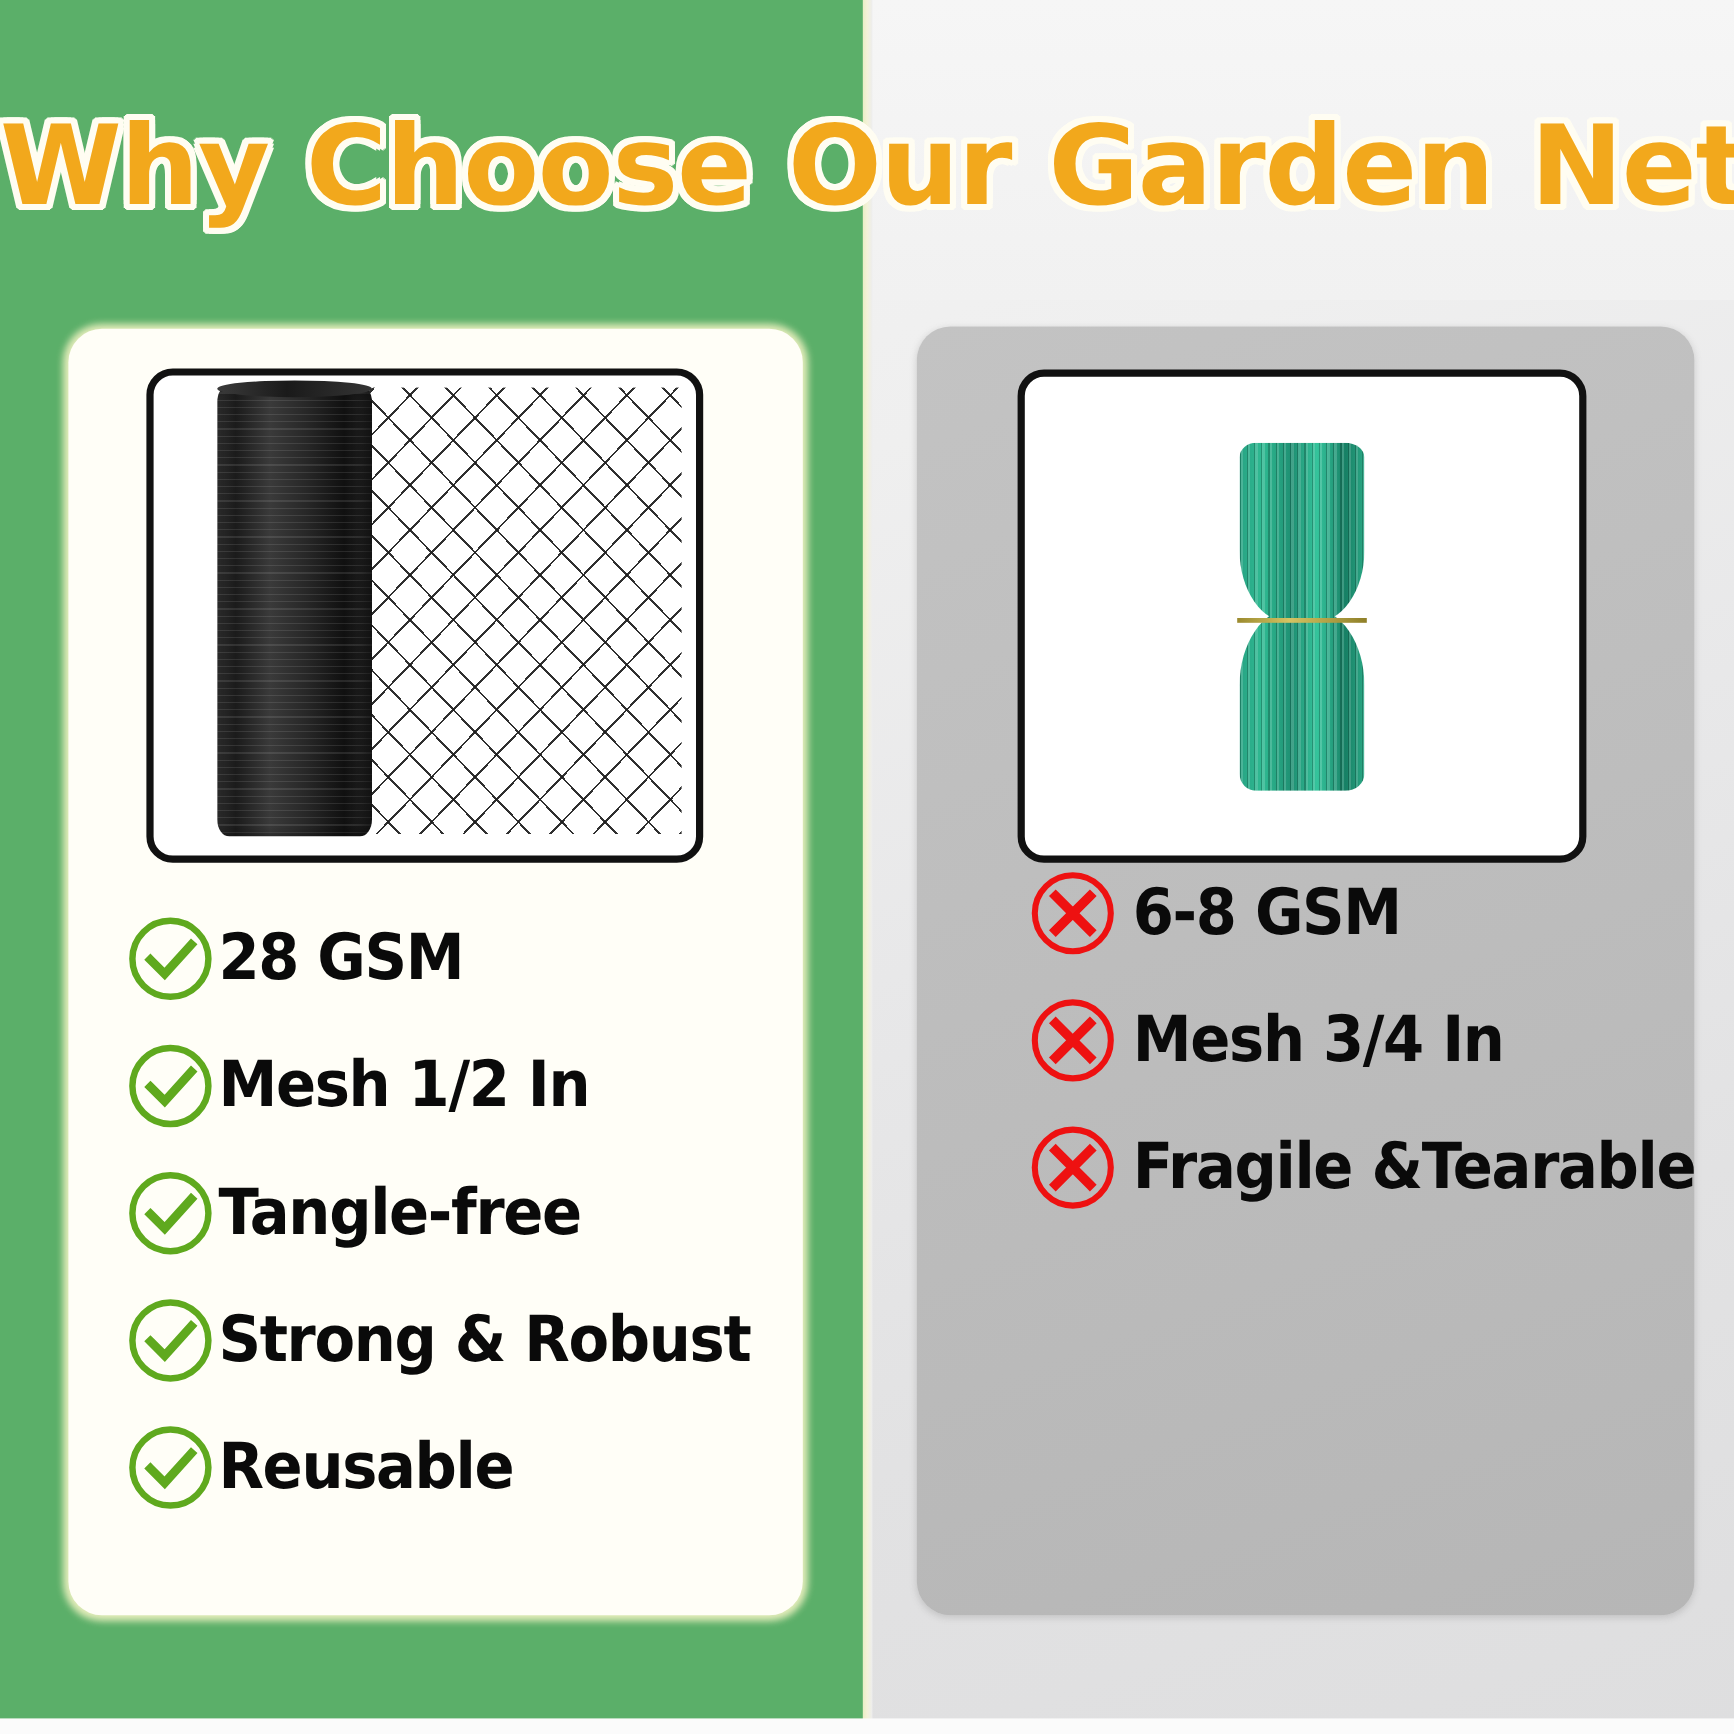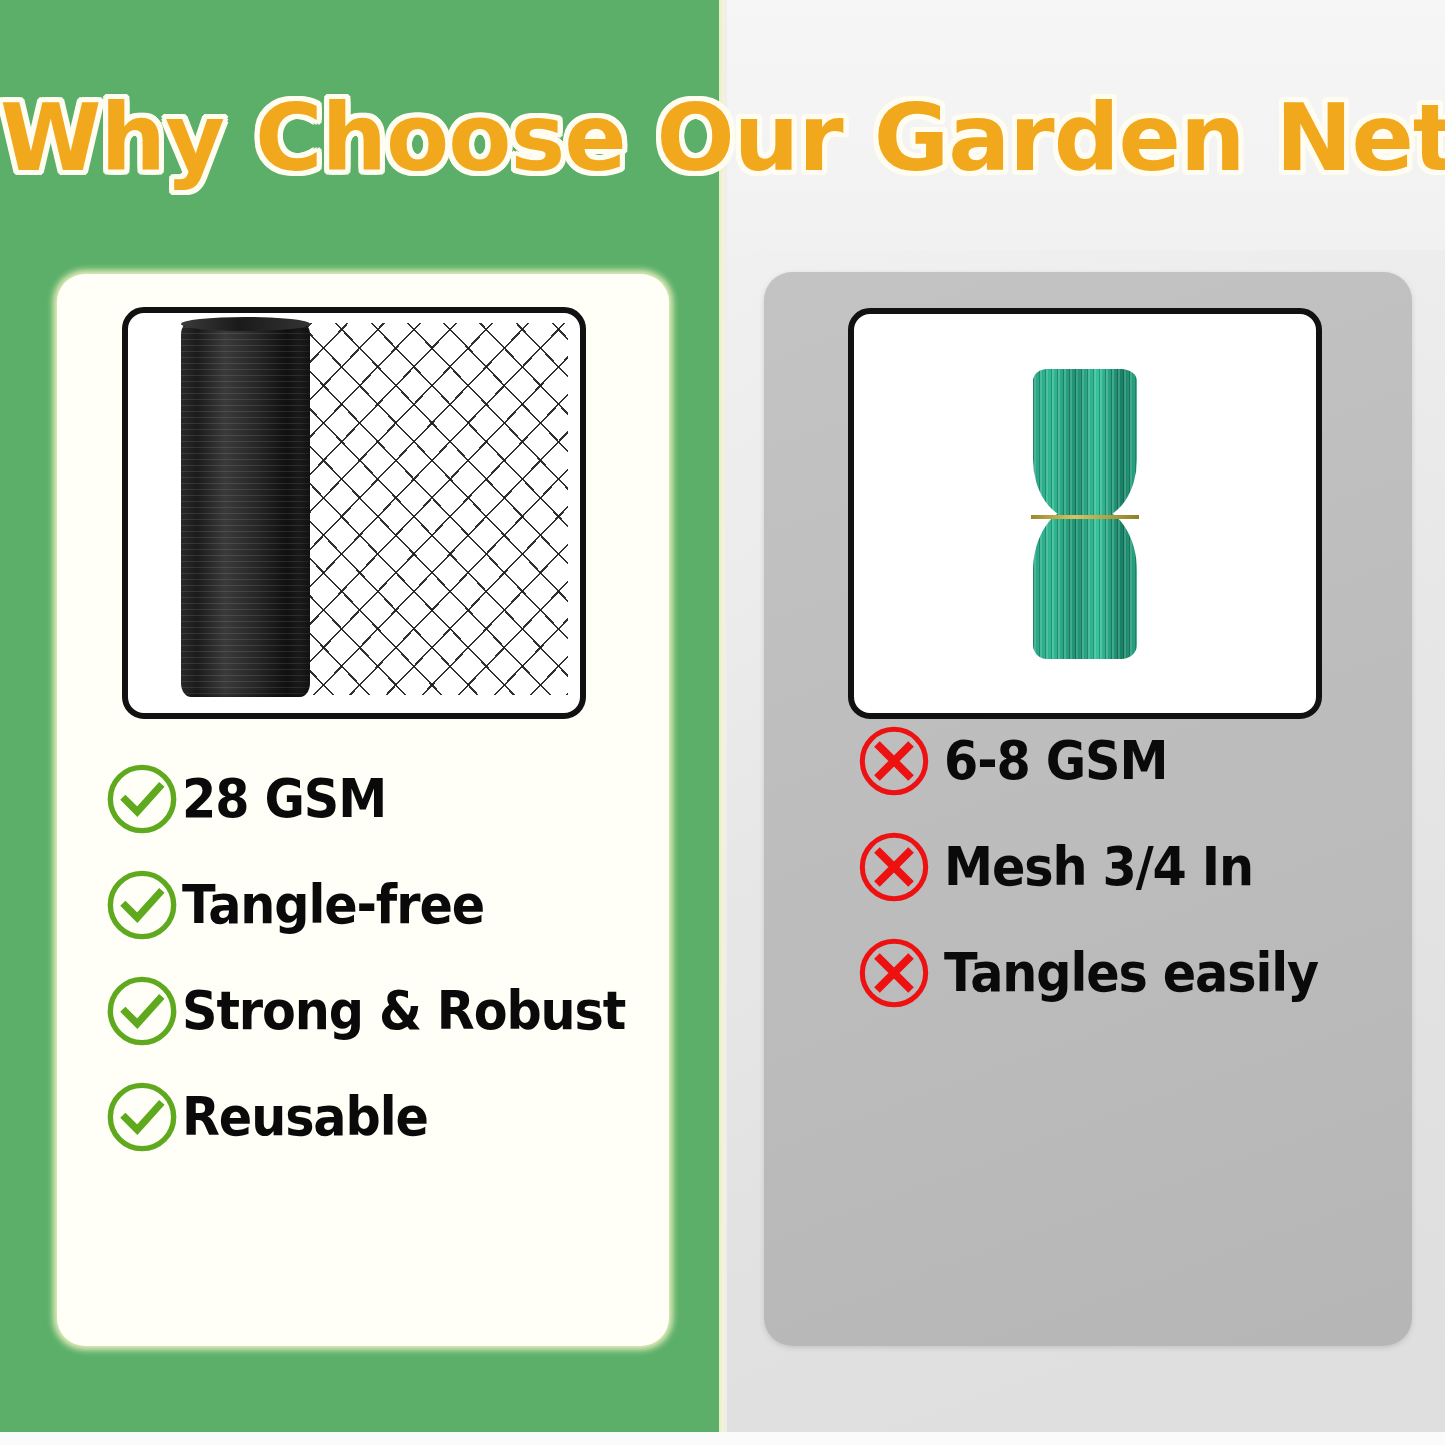--- a/index.html
+++ b/index.html
@@ -294,20 +294,27 @@
   <div class="feature-list list-left">
 
     <div class="feature-row">
       <svg class="feat-icon" viewBox="0 0 48 48">
         <circle cx="24" cy="24" r="20" fill="none" stroke="#5FA91E" stroke-width="3.4"></circle>
         <path d="M13.5 24.5 L21 32 L35 16.5" fill="none" stroke="#5FA91E" stroke-width="4.6" stroke-linecap="square" stroke-linejoin="miter"></path>
       </svg>
       <span class="feat-label">28 GSM</span>
     </div>
 
+    <div class="feature-row">
+      <svg class="feat-icon" viewBox="0 0 48 48">
+        <circle cx="24" cy="24" r="20" fill="none" stroke="#5FA91E" stroke-width="3.4"></circle>
+        <path d="M13.5 24.5 L21 32 L35 16.5" fill="none" stroke="#5FA91E" stroke-width="4.6" stroke-linecap="square" stroke-linejoin="miter"></path>
+      </svg>
+      <span class="feat-label">Mesh 1/2 In</span>
+    </div>
 
     <div class="feature-row">
       <svg class="feat-icon" viewBox="0 0 48 48">
         <circle cx="24" cy="24" r="20" fill="none" stroke="#5FA91E" stroke-width="3.4"></circle>
         <path d="M13.5 24.5 L21 32 L35 16.5" fill="none" stroke="#5FA91E" stroke-width="4.6" stroke-linecap="square" stroke-linejoin="miter"></path>
       </svg>
       <span class="feat-label">Tangle-free</span>
     </div>
 
     <div class="feature-row">
@@ -351,25 +358,25 @@
     </div>
 
     <div class="feature-row">
       <svg class="feat-icon" viewBox="0 0 48 48">
         <circle cx="24" cy="24" r="20" fill="none" stroke="#EE1111" stroke-width="3.2"></circle>
         <path d="M15 15 L33 33 M33 15 L15 33" fill="none" stroke="#EE1111" stroke-width="5" stroke-linecap="square"></path>
       </svg>
       <span class="feat-label">Mesh 3/4 In</span>
     </div>
 
-
     <div class="feature-row">
       <svg class="feat-icon" viewBox="0 0 48 48">
         <circle cx="24" cy="24" r="20" fill="none" stroke="#EE1111" stroke-width="3.2"></circle>
         <path d="M15 15 L33 33 M33 15 L15 33" fill="none" stroke="#EE1111" stroke-width="5" stroke-linecap="square"></path>
       </svg>
-      <span class="feat-label">Tangles easily</span>
-    </div>
+      <span class="feat-label">Fragile &amp;Tearable</span>
+    </div>
+
 
 
   </div>
 
 </div>
 
 </body></html>

